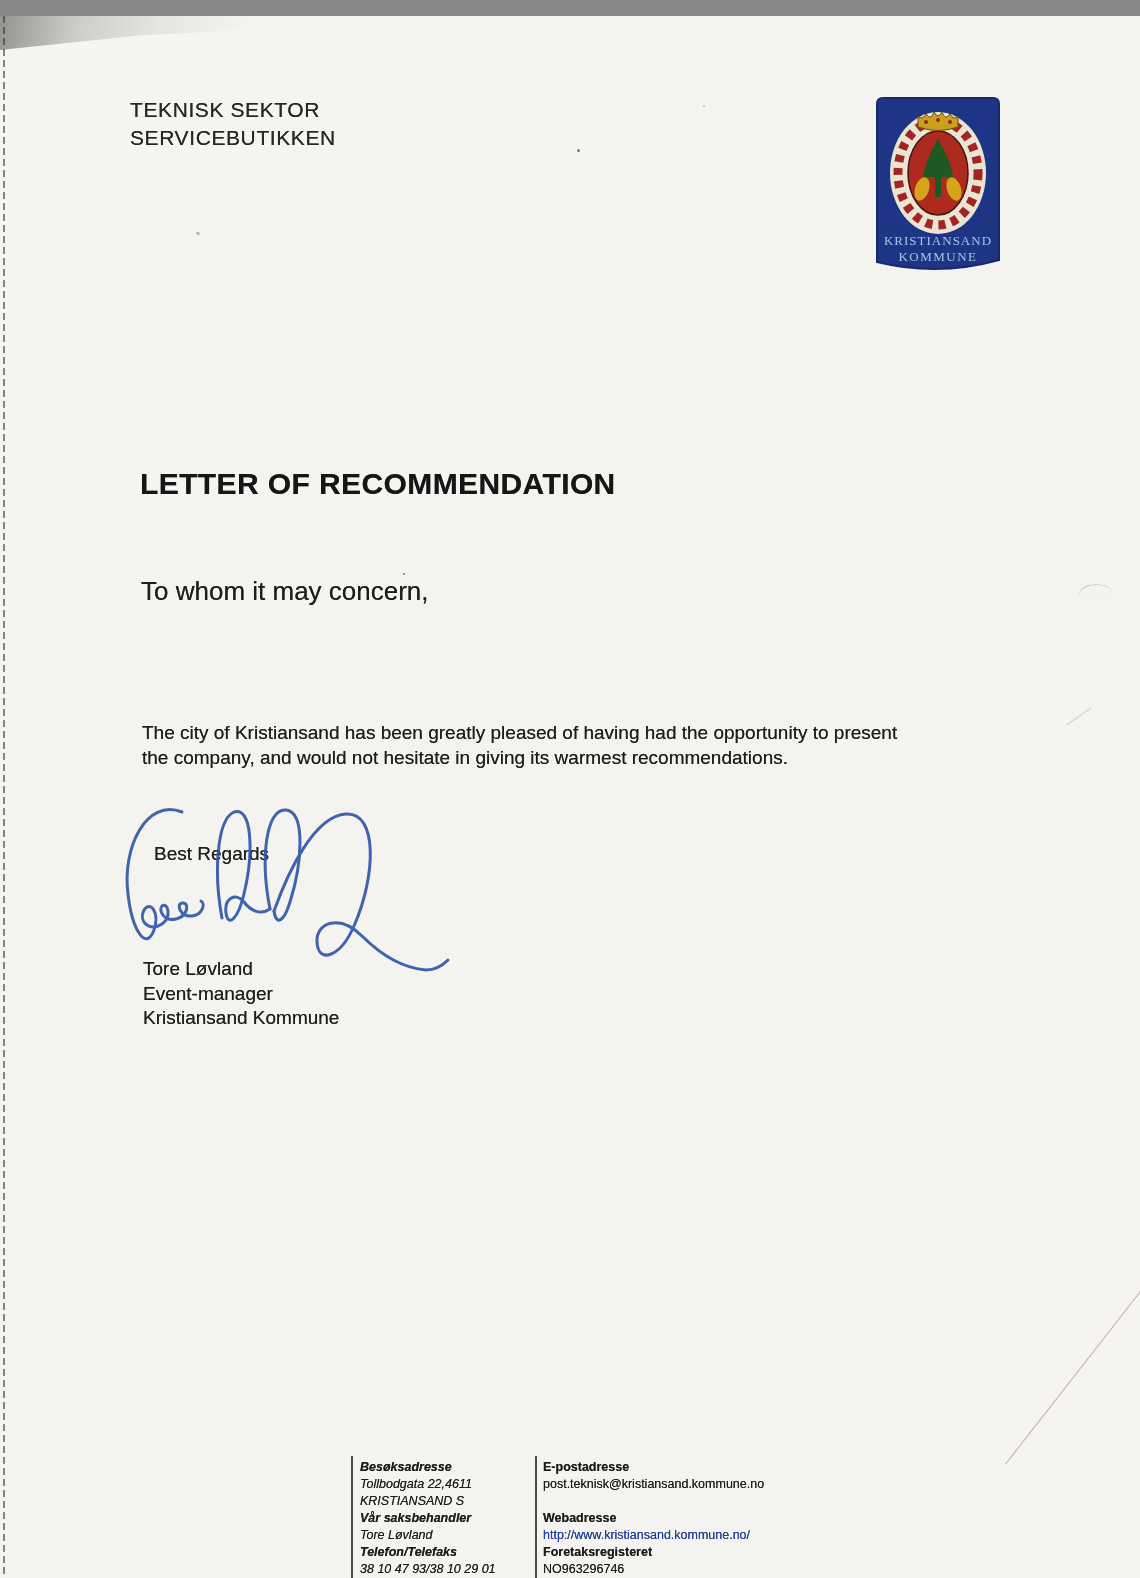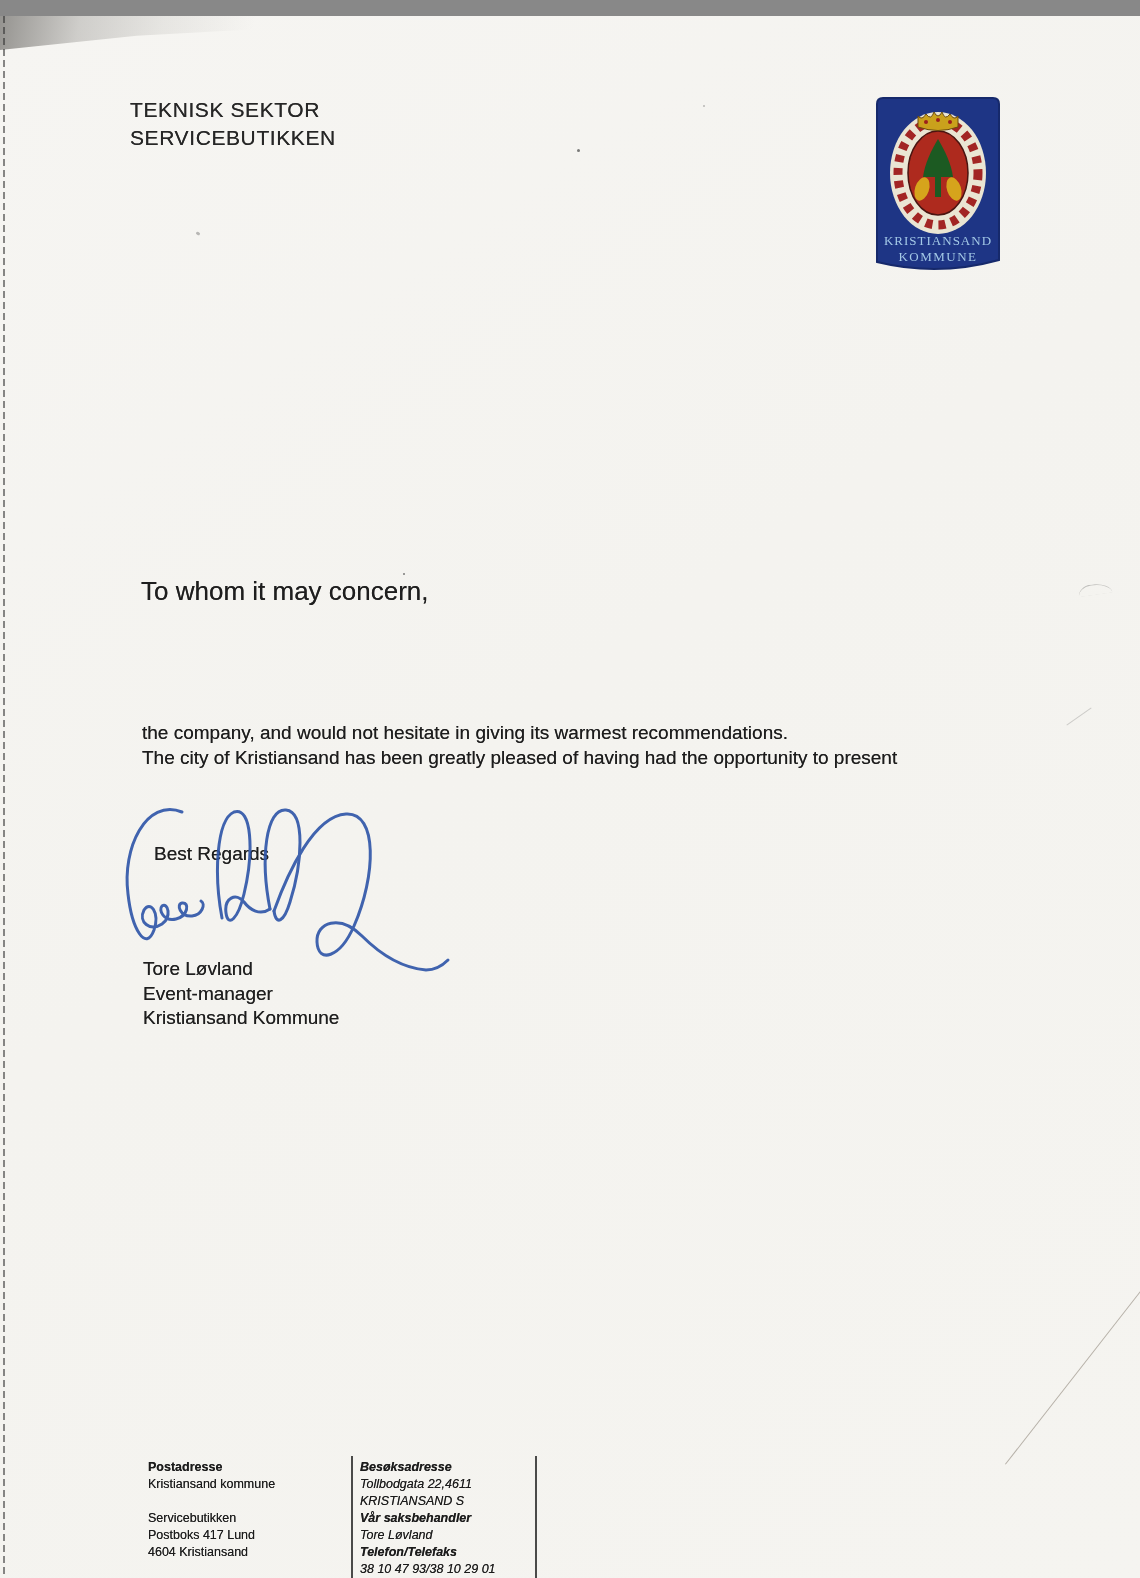--- a/index.html
+++ b/index.html
@@ -118,26 +118,27 @@
       <ellipse cx="80" cy="94" rx="7" ry="12" fill="#d6a41c" transform="rotate(-18 80 94)"></ellipse>
       <path d="M44,32 L44,21 Q48,26 52,19 Q57,26 60,17 Q64,25 68,17 Q71,26 76,19 Q80,26 84,21 L84,32 Q64,39 44,32 Z" fill="#caa11c" stroke="#6a4a0e" stroke-width="1"></path>
       <circle cx="52" cy="27" r="2" fill="#9c1f1c"></circle>
       <circle cx="64" cy="25" r="2" fill="#9c1f1c"></circle>
       <circle cx="76" cy="27" r="2" fill="#9c1f1c"></circle>
       <text x="64" y="150" text-anchor="middle" font-family="Liberation Serif, serif" font-size="13" letter-spacing="1" fill="#a3c8e6">KRISTIANSAND</text>
       <text x="64" y="166" text-anchor="middle" font-family="Liberation Serif, serif" font-size="13" letter-spacing="1.5" fill="#a3c8e6">KOMMUNE</text>
     </svg>
   </div>
 
+  <div class="title scan-text">LETTER OF RECOMMENDATION</div>
 
   <div class="salutation scan-text">To whom it may concern,</div>
 
   <div class="para p2 scan-text">
+    <div>The city of Kristiansand has been greatly pleased of having had the opportunity to present</div>
     <div>the company, and would not hesitate in giving its warmest recommendations.</div>
-    <div>The city of Kristiansand has been greatly pleased of having had the opportunity to present</div>
   </div>
 
   <div class="closing scan-text">Best Regards</div>
 
   <svg class="signature-svg" width="336" height="204" viewBox="0 0 336 204">
     <g fill="none" stroke="#2d54a8" stroke-width="3" stroke-linecap="round" opacity="0.9">
       <path d="M64,16 C28,2 4,52 10,98 C14,134 28,156 36,134 C42,116 32,104 26,114 C20,126 32,136 44,128 C54,121 50,106 44,110 C40,114 46,126 58,123 C70,120 72,106 64,107 C58,108 62,121 74,120 C84,119 88,108 83,105"></path>
       <path d="M104,122 C96,80 98,24 116,16 C134,10 136,56 126,98 C120,123 110,132 108,117 C106,102 118,96 126,106 C132,114 142,120 152,113"></path>
       <path d="M152,113 C142,62 148,12 168,14 C188,16 184,68 172,106 C166,126 158,130 156,115"></path>
       <path d="M156,115 C170,76 196,20 228,18 C260,16 258,80 236,130 C222,162 200,168 199,146 C198,126 222,118 244,140 C262,158 284,172 308,174 C318,174 324,170 330,164"></path>
@@ -146,33 +147,34 @@
 
   <div class="sig-block scan-text">
     <div>Tore Løvland</div>
     <div>Event-manager</div>
     <div>Kristiansand Kommune</div>
   </div>
 
   <div class="f-div d1"></div>
   <div class="f-div d2"></div>
 
-  <div class="footer-col fc1 scan-text">
-    <div class="f-line f-bold">Postadresse</div>
-    <div class="f-line">Kristiansand kommune</div>
-    <div class="f-line"></div>
-    <div class="f-line">Servicebutikken</div>
-    <div class="f-line">Postboks 417 Lund</div>
-    <div class="f-line">4604 Kristiansand</div>
-  </div>
 
   <div class="footer-col fc2 scan-text">
     <div class="f-line f-bold">Besøksadresse</div>
     <div class="f-line">Tollbodgata 22,4611</div>
     <div class="f-line">KRISTIANSAND S</div>
     <div class="f-line f-bold">Vår saksbehandler</div>
     <div class="f-line">Tore Løvland</div>
     <div class="f-line f-bold">Telefon/Telefaks</div>
     <div class="f-line">38 10 47 93/38 10 29 01</div>
   </div>
 
+  <div class="footer-col fc3 scan-text">
+    <div class="f-line f-bold">E-postadresse</div>
+    <div class="f-line">post.teknisk@kristiansand.kommune.no</div>
+    <div class="f-line"></div>
+    <div class="f-line f-bold">Webadresse</div>
+    <div class="f-line f-link">http://www.kristiansand.kommune.no/</div>
+    <div class="f-line f-bold">Foretaksregisteret</div>
+    <div class="f-line">NO963296746</div>
+  </div>
 
 </div>
 
 </body></html>

